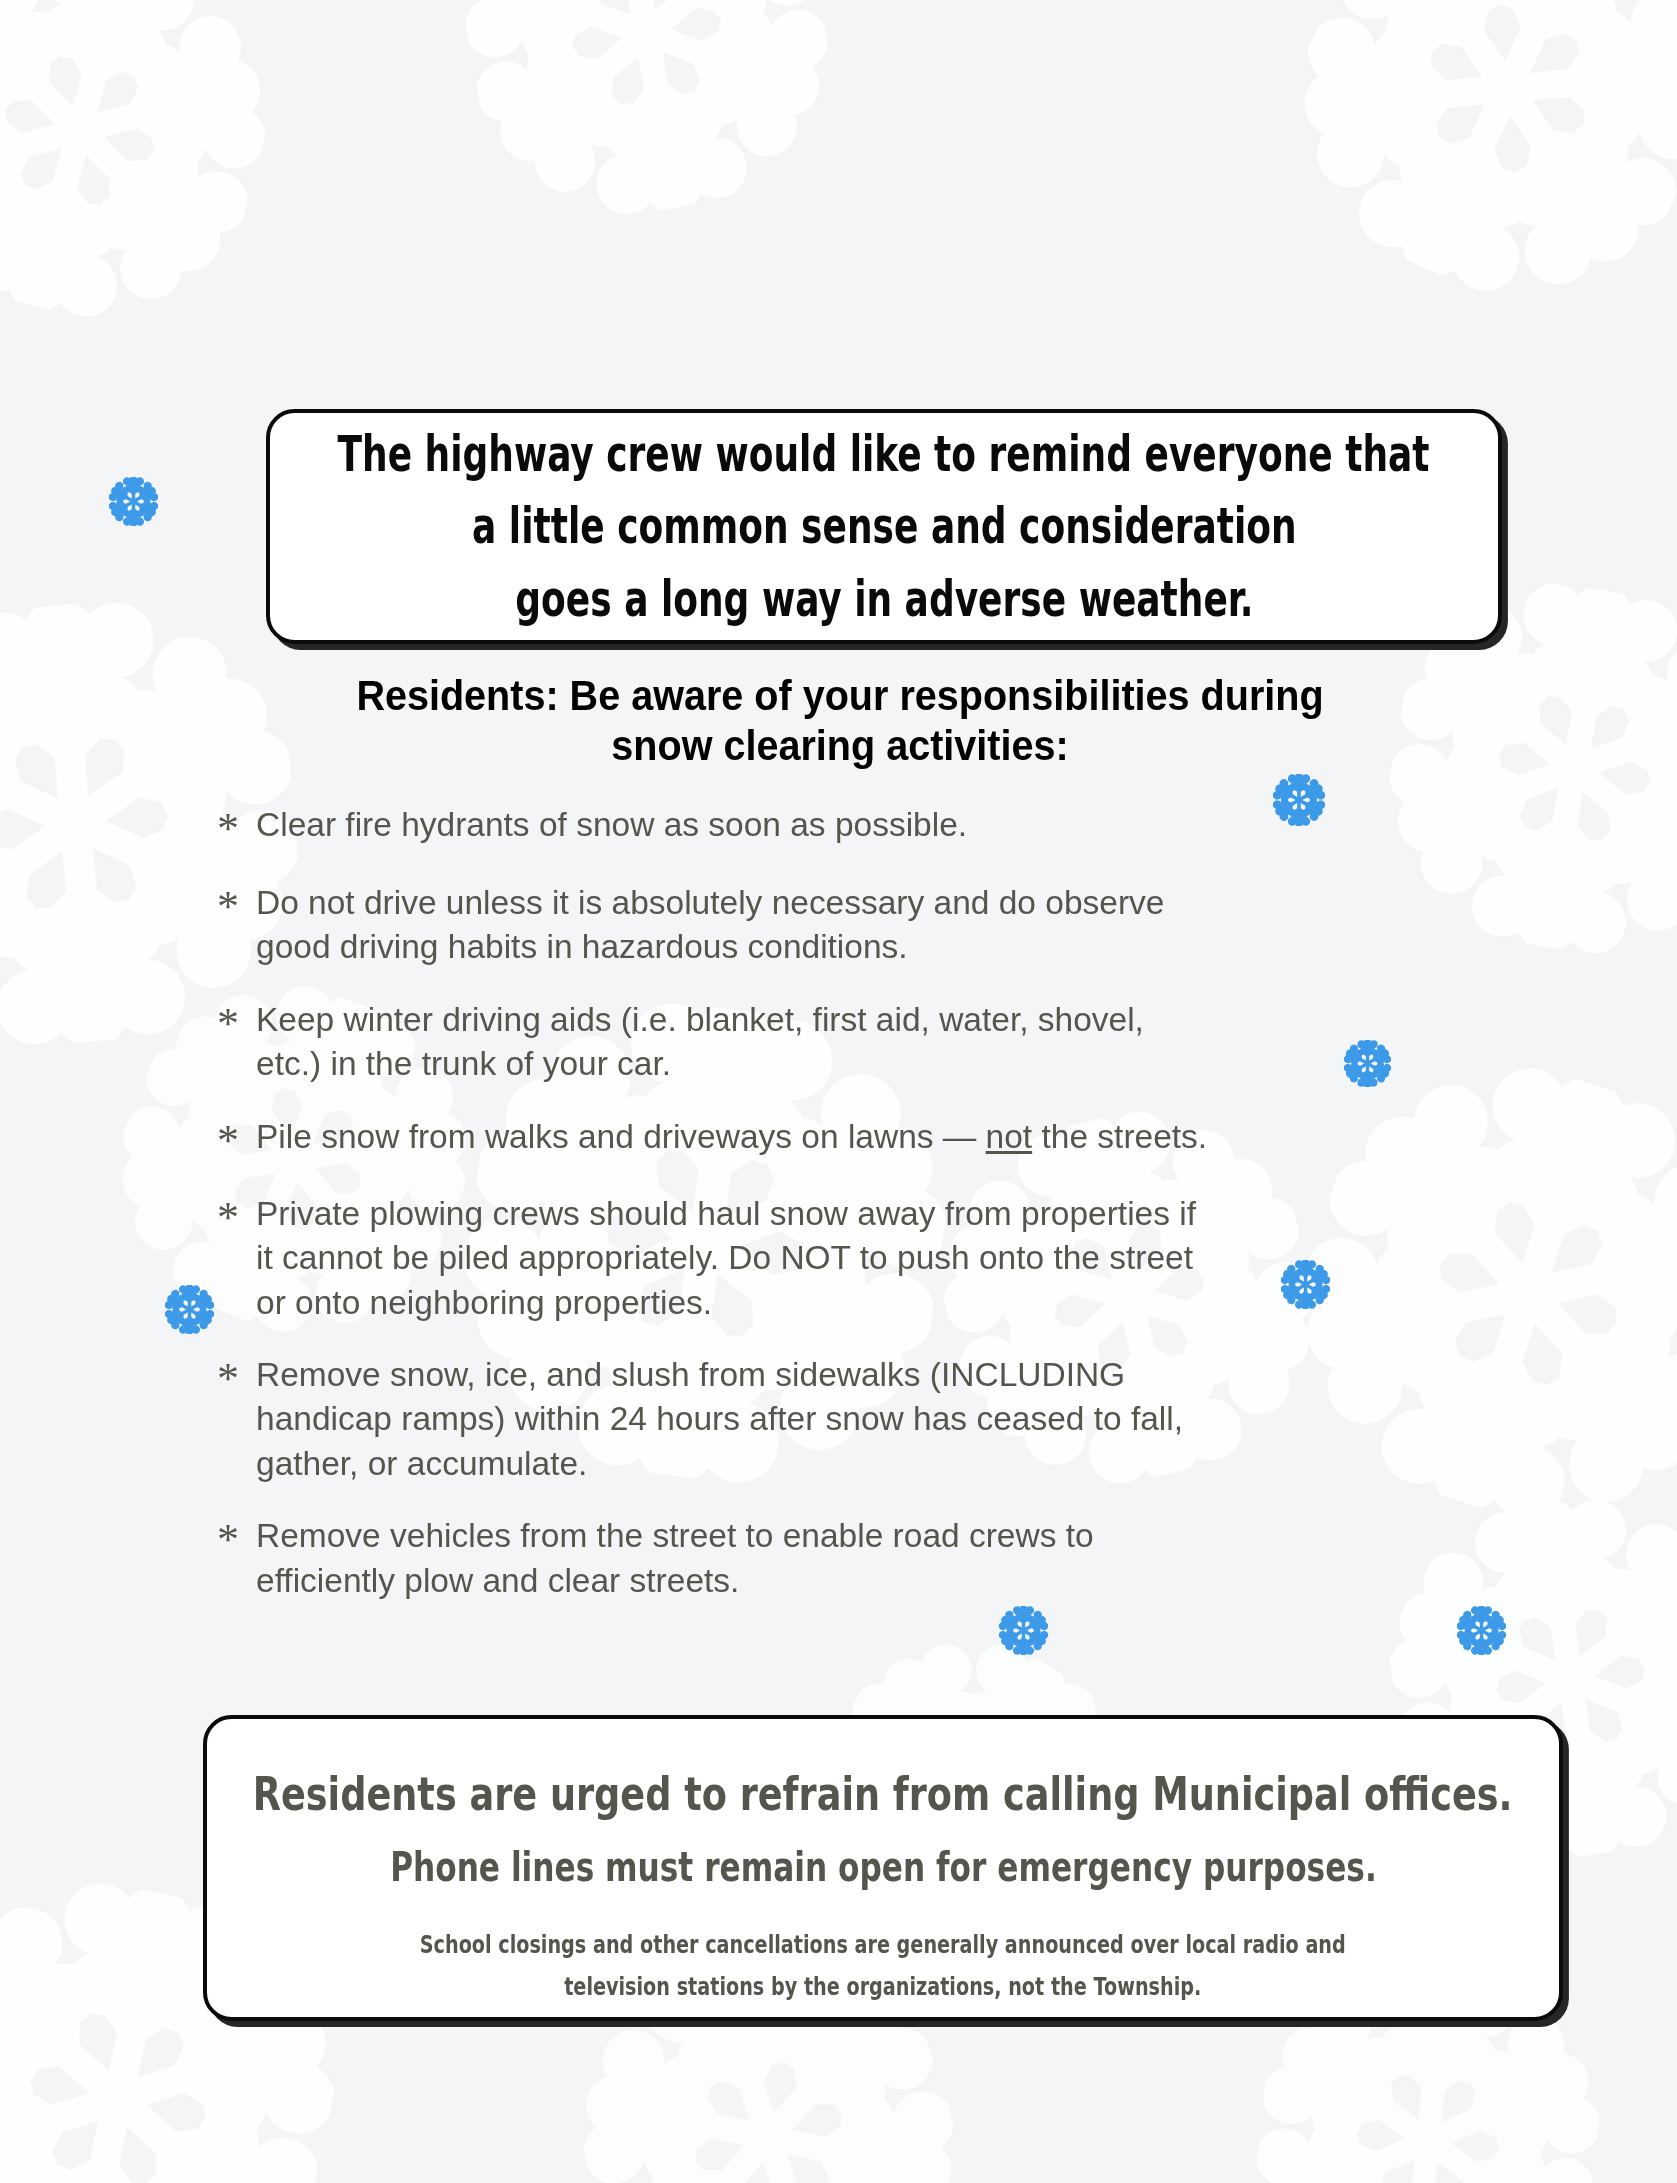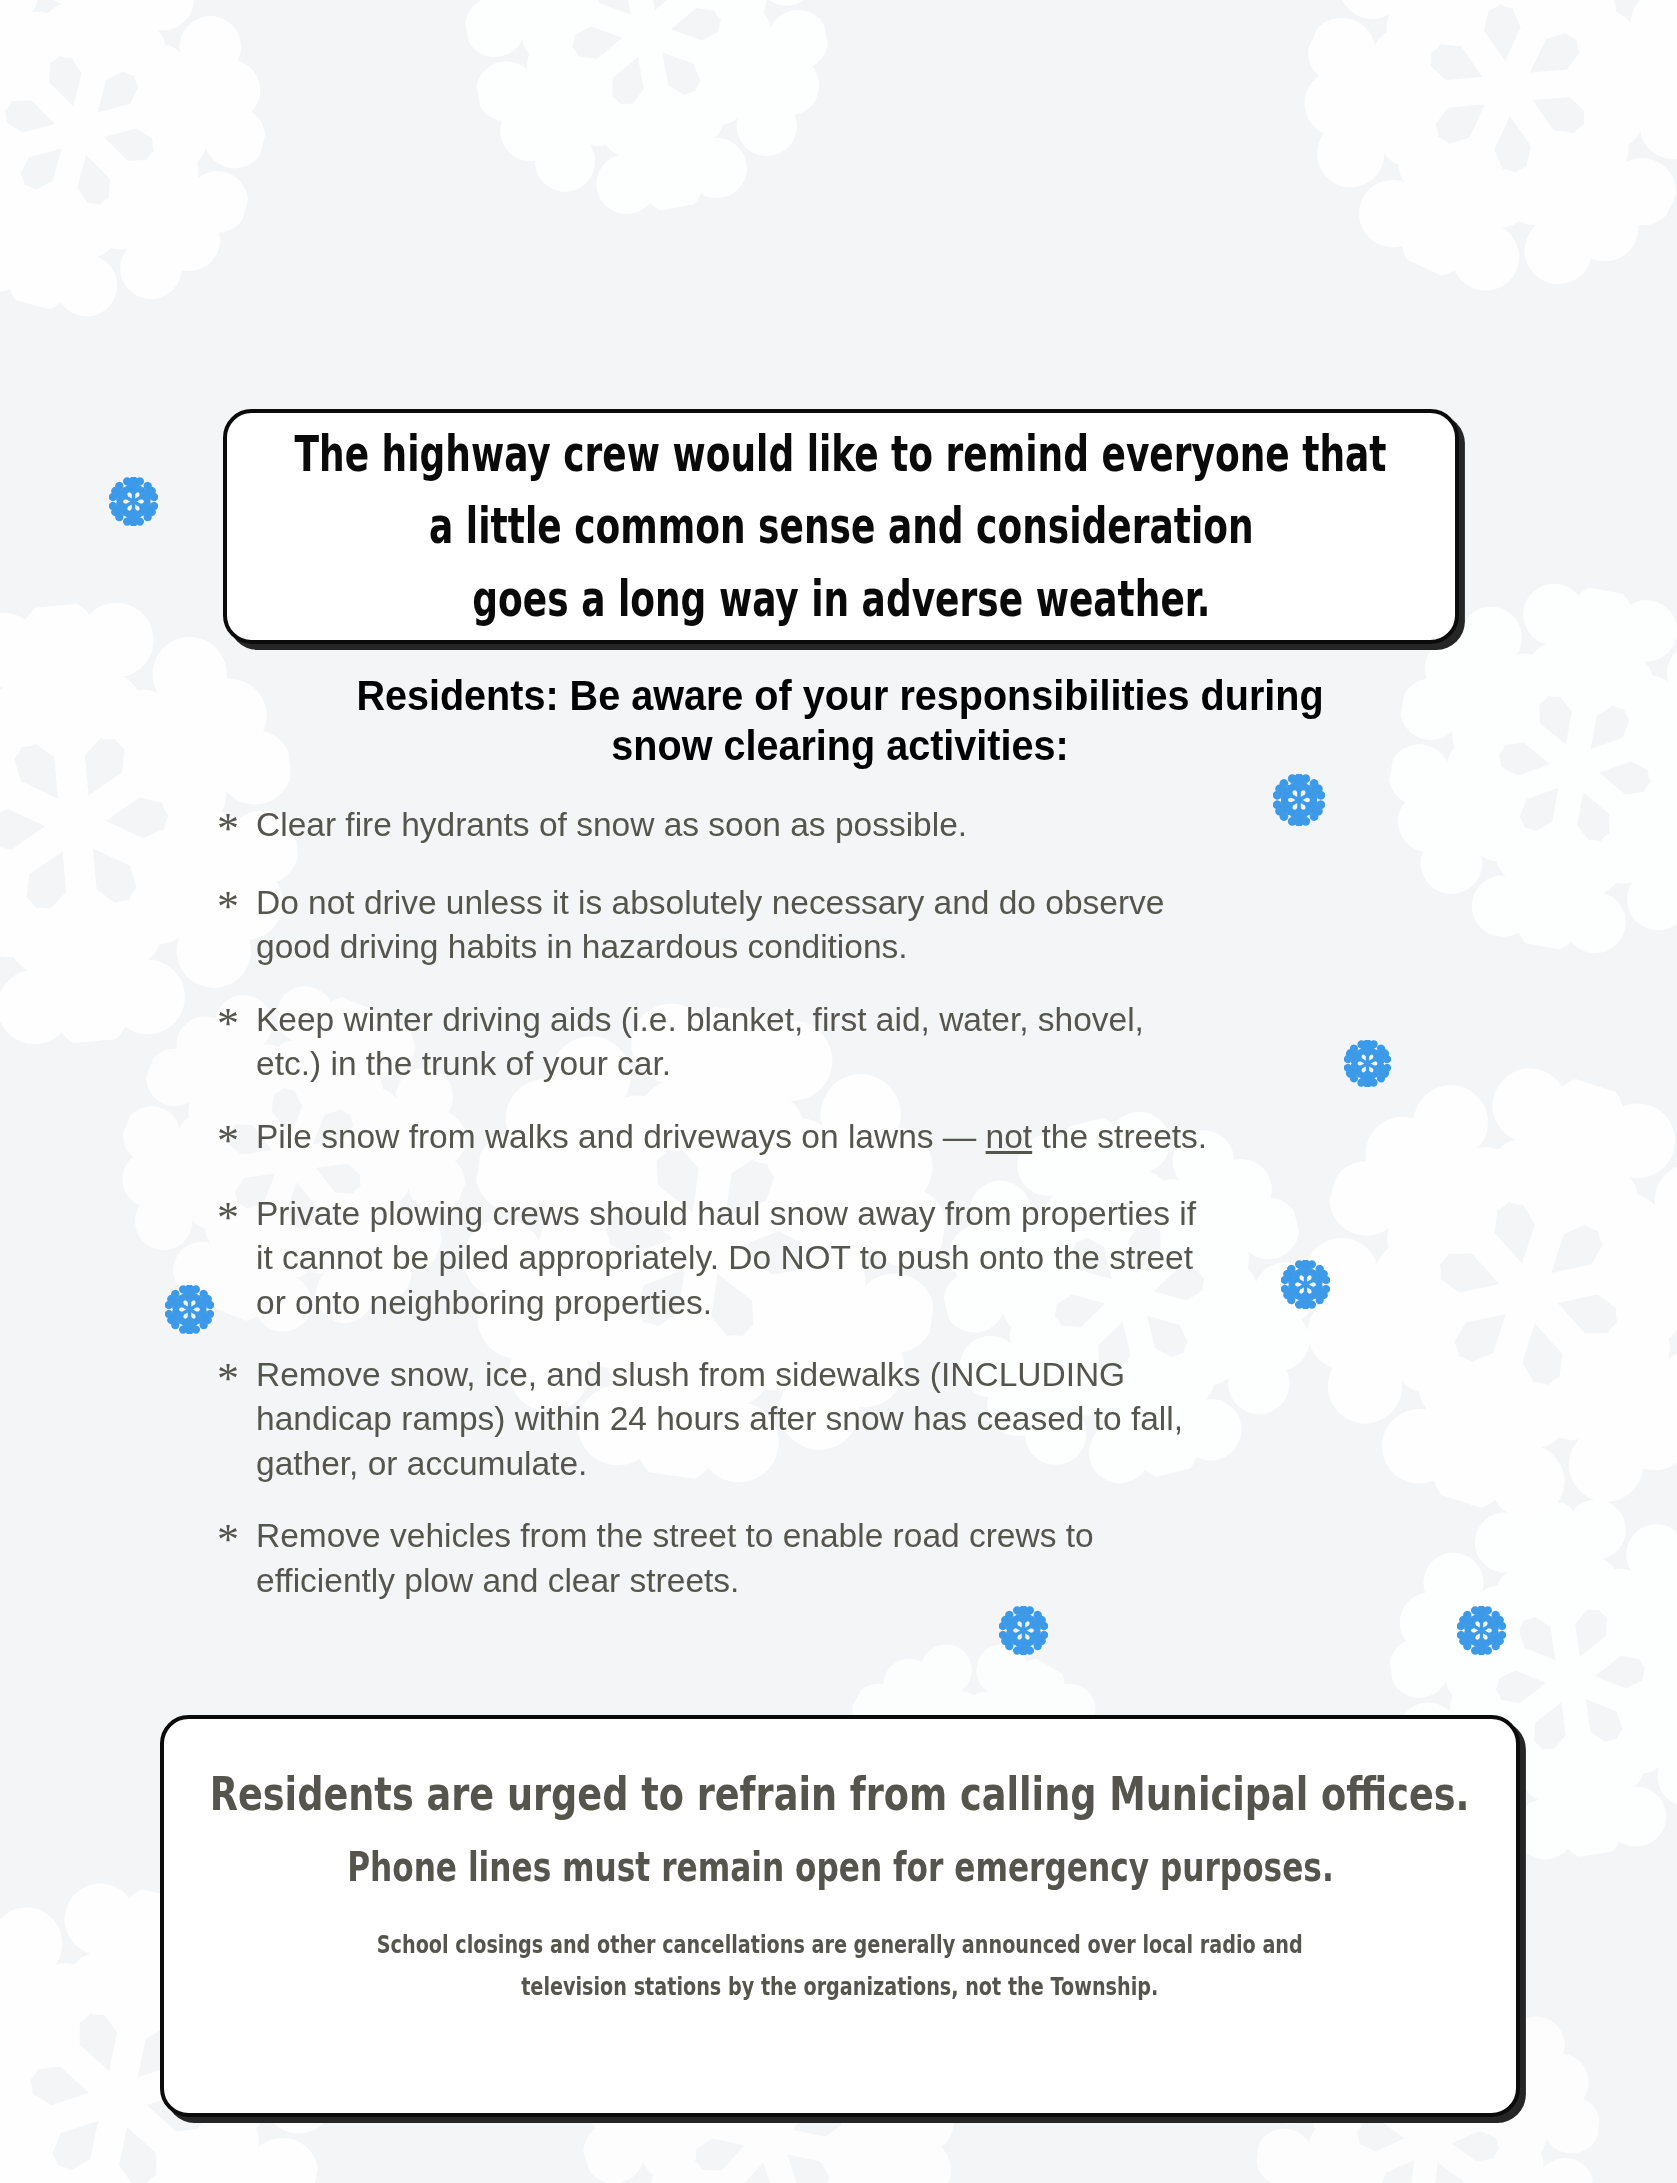--- a/index.html
+++ b/index.html
@@ -123,20 +123,21 @@
     position: absolute;
     background: #ffffff;
     border: 4.2px solid #0b0b0b;
     border-radius: 28.6px;
     box-shadow: 5.9px 5.9px 0 rgba(20,20,20,0.92);
     box-sizing: border-box;
     display: flex;
     flex-direction: column;
     align-items: center;
     justify-content: center;
+    margin-left: 43px;
   }
   #intro-box {
     left: 223px;
     top: 409px;
     width: 1236px;
     height: 235px;
     padding: 11.8px 25px;
   }
   .hand {
     font-family: "DejaVu Sans", sans-serif;
@@ -202,21 +203,21 @@
     transform: scaleX(0.985);
     transform-origin: left top;
   }
   .bullet-text u { text-underline-offset: 3.4px; }
 
   
   #notice-box {
     left: 160px;
     top: 1715px;
     width: 1360px;
-    height: 402px;
+    height: 306px;
     padding: 22px 37px;
     justify-content: flex-start;
   }
   #notice-box .nline1 {
     font-family: "DejaVu Sans", sans-serif;
     font-weight: 700;
     transform: scaleX(0.78);
     color: #55554e;
     font-size: 47px;
     line-height: 1.0;

